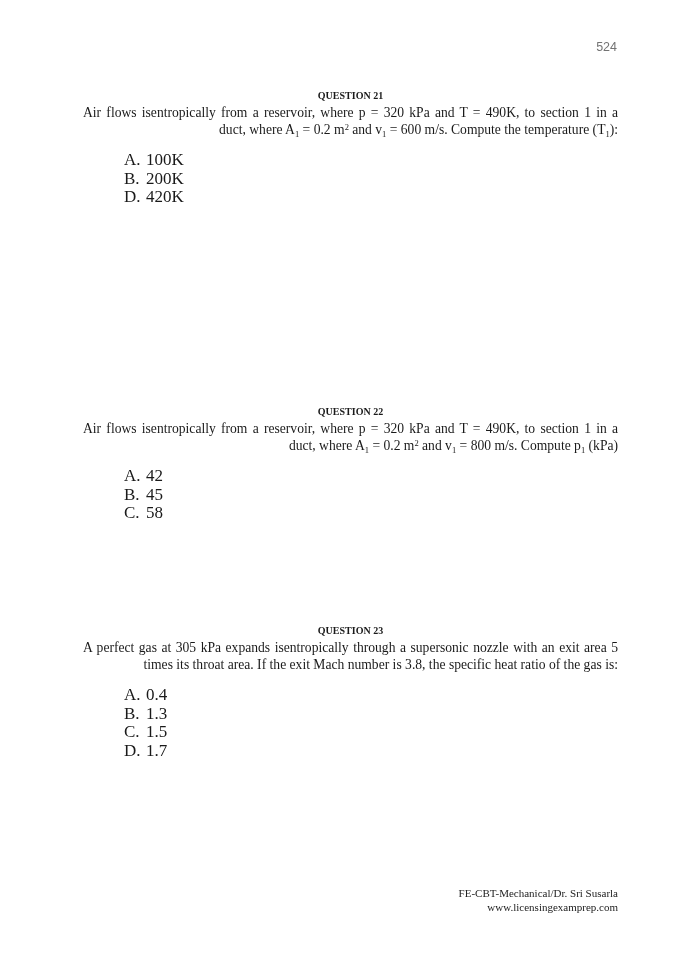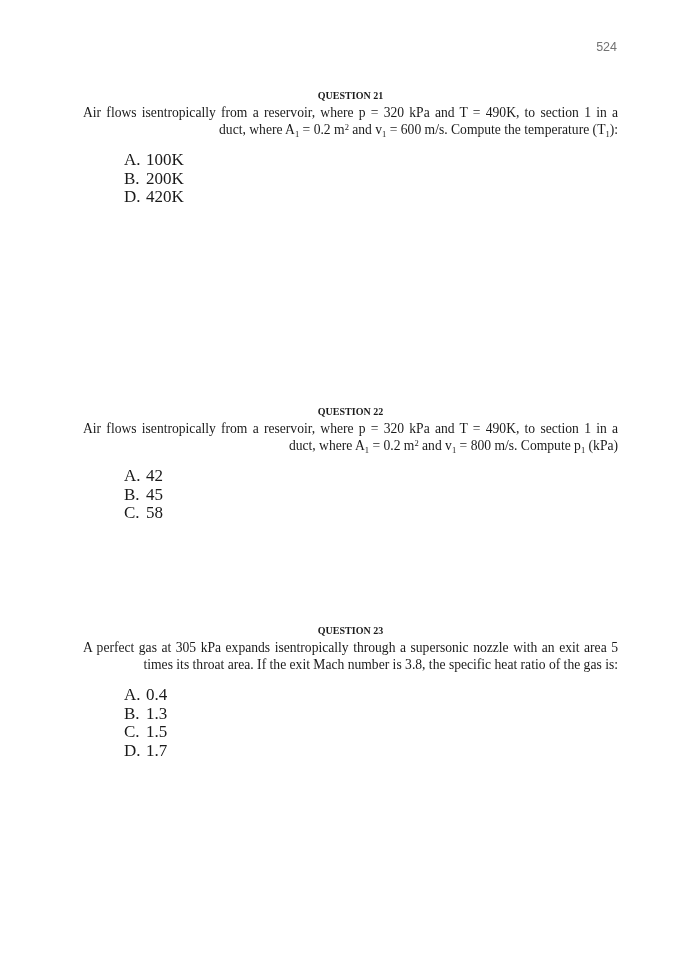--- a/index.html
+++ b/index.html
@@ -109,14 +109,18 @@
     <div class="q-line just"><span>A perfect gas at 305 kPa expands isentropically through a supersonic nozzle with an exit area 5</span></div>
     <div class="q-line"><span>times its throat area. If the exit Mach number is 3.8, the specific heat ratio of the gas is:</span></div>
     <div class="options">
       <div class="option"><span class="opt-letter">A.</span><span>0.4</span></div>
       <div class="option"><span class="opt-letter">B.</span><span>1.3</span></div>
       <div class="option"><span class="opt-letter">C.</span><span>1.5</span></div>
       <div class="option"><span class="opt-letter">D.</span><span>1.7</span></div>
     </div>
   </section>
 
+  <div class="footer">
+    <div>FE-CBT-Mechanical/Dr. Sri Susarla</div>
+    <div>www.licensingexamprep.com</div>
+  </div>
 
 </div>
 
 </body></html>

